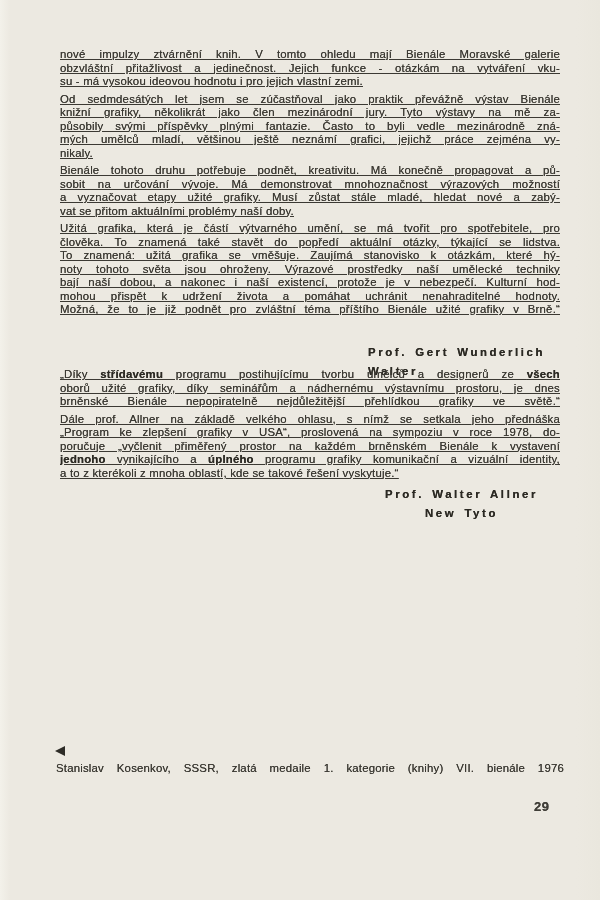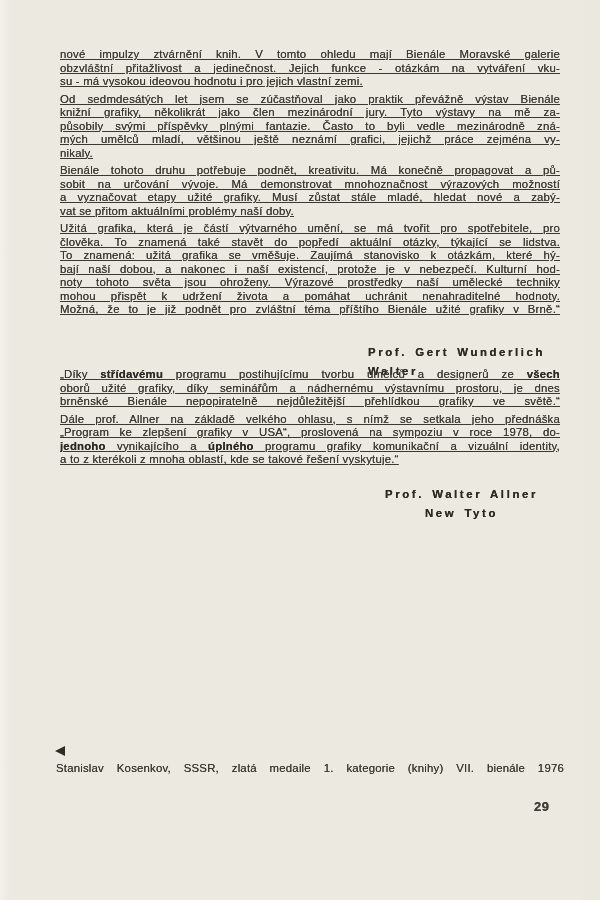--- a/index.html
+++ b/index.html
@@ -110,41 +110,42 @@
       <div class="para">
         <div class="line">Bienále tohoto druhu potřebuje podnět, kreativitu. Má konečně propagovat a pů-</div>
         <div class="line">sobit na určování vývoje. Má demonstrovat mnohoznačnost výrazových možností</div>
         <div class="line">a vyznačovat etapy užité grafiky. Musí zůstat stále mladé, hledat nové a zabý-</div>
         <div class="line short">vat se přitom aktuálními problémy naší doby.</div>
       </div>
       <div class="para">
         <div class="line">Užitá grafika, která je částí výtvarného umění, se má tvořit pro spotřebitele, pro</div>
         <div class="line">člověka. To znamená také stavět do popředí aktuální otázky, týkající se lidstva.</div>
         <div class="line">To znamená: užitá grafika se vměšuje. Zaujímá stanovisko k otázkám, které hý-</div>
+        <div class="line">noty tohoto světa jsou ohroženy. Výrazové prostředky naší umělecké techniky</div>
         <div class="line">bají naší dobou, a nakonec i naší existencí, protože je v nebezpečí. Kulturní hod-</div>
-        <div class="line">noty tohoto světa jsou ohroženy. Výrazové prostředky naší umělecké techniky</div>
         <div class="line">mohou přispět k udržení života a pomáhat uchránit nenahraditelné hodnoty.</div>
         <div class="line">Možná, že to je již podnět pro zvláštní téma příštího Bienále užité grafiky v Brně.“</div>
       </div>
     </div>
 
   <div id="sig1" class="signature">
     <div>Prof. Gert Wunderlich</div>
     <div>Walter</div>
   </div>
 
   <div id="block2" class="text-block">
       <div class="para">
         <div class="line">„Díky <b>střídavému</b> programu postihujícímu tvorbu umělců a designerů ze <b>všech</b></div>
         <div class="line">oborů užité grafiky, díky seminářům a nádhernému výstavnímu prostoru, je dnes</div>
         <div class="line">brněnské Bienále nepopiratelně nejdůležitější přehlídkou grafiky ve světě.“</div>
       </div>
       <div class="para">
         <div class="line">Dále prof. Allner na základě velkého ohlasu, s nímž se setkala jeho přednáška</div>
         <div class="line">„Program ke zlepšení grafiky v USA“, proslovená na sympoziu v roce 1978, do-</div>
+        <div class="line">poručuje „vyčlenit přiměřený prostor na každém brněnském Bienále k vystavení</div>
         <div class="line"><b>jednoho</b> vynikajícího a <b>úplného</b> programu grafiky komunikační a vizuální identity,</div>
         <div class="line short">a to z kterékoli z mnoha oblastí, kde se takové řešení vyskytuje.“</div>
       </div>
     </div>
 
   <div id="sig2" class="signature">
     <div>Prof. Walter Allner</div>
     <div>New Tyto</div>
   </div>
 

